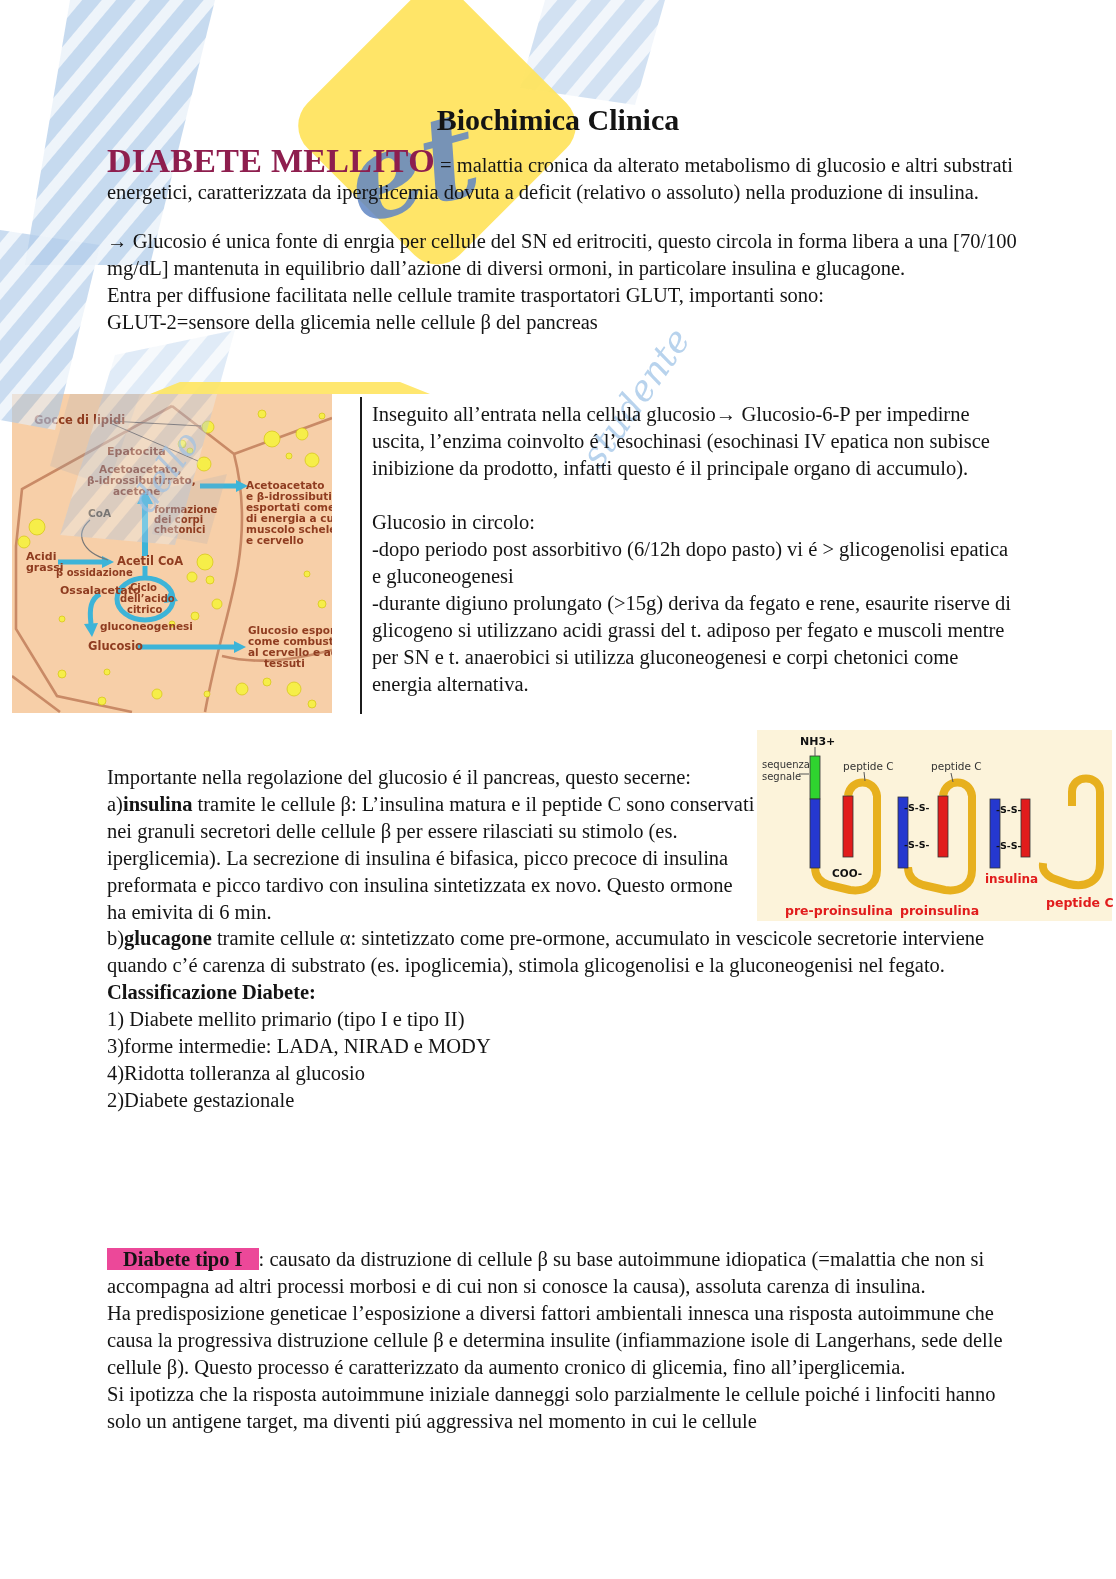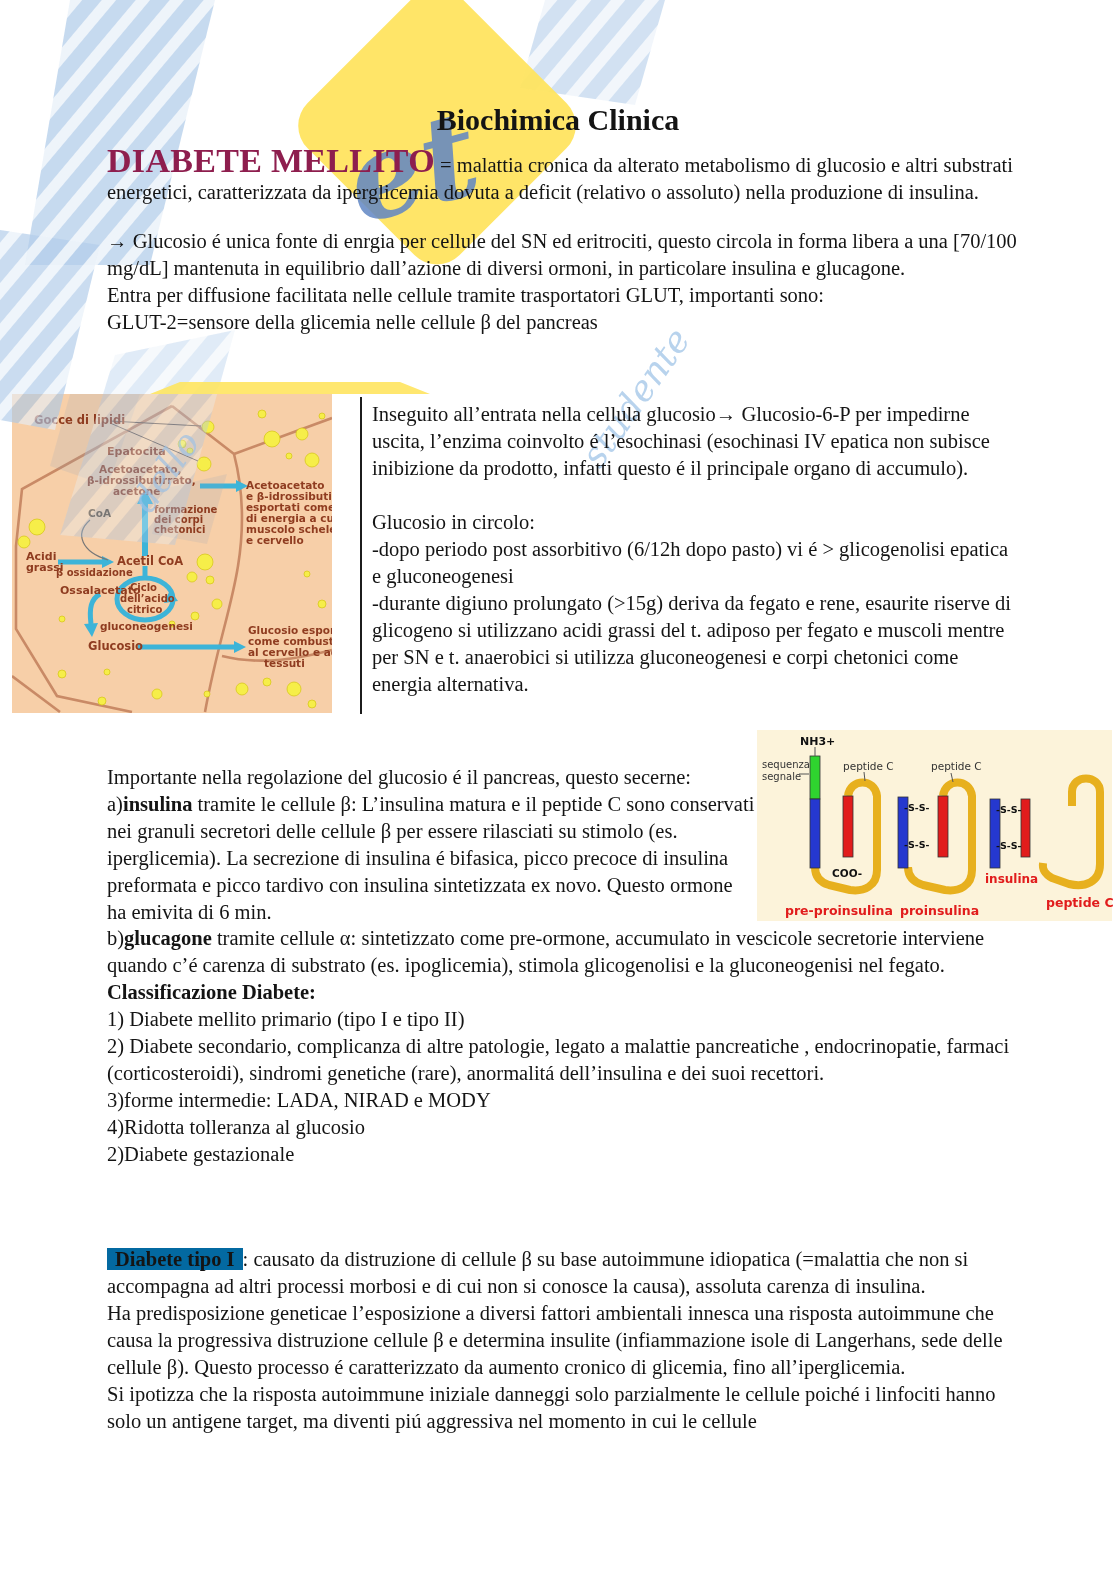--- a/index.html
+++ b/index.html
@@ -7,21 +7,21 @@
     position:relative;width:1116px;height:1579px;margin:0 auto;
     background:#ffffff;overflow:hidden;
     font-family:"Liberation Serif",serif;color:#141414;
   }
   .layer-fig{position:absolute;z-index:0;}
   .layer-wm{position:absolute;left:0;top:0;z-index:1;pointer-events:none;}
   .txt{position:absolute;z-index:2;font-size:20.5px;line-height:27px;}
   .b{font-weight:bold;}
   .maroon{color:#8e1e4e;font-weight:bold;font-size:34px;letter-spacing:.3px;}
   .gap{height:27px;}
-  .hl{background:#0369a1;font-weight:bold;padding:0 8px;}
+  .hl{background:#ec4899;font-weight:bold;padding:0 16px;}
   .vdivider{position:absolute;left:360px;top:397px;width:2px;height:317px;background:#1c1c1c;z-index:2;}
   #title{position:absolute;top:103px;left:0;width:100%;text-align:center;
          font-size:30px;font-weight:bold;z-index:2;}
   p{margin:0;font-family:Liberation Serif, serif;}
 </style>
 </head>
 <body>
 
 <div class="page">
 
@@ -223,21 +223,20 @@
 
   <div class="txt" style="left:107px;top:764px;width:648px;">
     <p>Importante nella regolazione del glucosio é il pancreas, questo secerne:</p>
     <p><span>a)</span><span class="b">insulina</span><span> tramite le cellule β: L’insulina matura e il peptide C sono conservati nei granuli secretori delle cellule β per essere rilasciati su stimolo (es. iperglicemia).  La secrezione di insulina é bifasica, picco precoce di insulina preformata e picco tardivo con insulina sintetizzata ex novo. Questo ormone ha emivita di 6 min.</span></p>
   </div>
 
   <div class="txt" style="left:107px;top:925px;width:916px;">
     <p><span>b)</span><span class="b">glucagone</span><span> tramite cellule α: sintetizzato come pre-ormone, accumulato in vescicole secretorie interviene quando c’é carenza di substrato (es. ipoglicemia), stimola glicogenolisi e la gluconeogenisi nel fegato.</span></p>
     <p class="b">Classificazione Diabete:</p>
     <p>1) Diabete mellito primario (tipo I e tipo II)</p>
-    <p>2) Diabete secondario, complicanza di altre patologie, legato a malattie pancreatiche , endocrinopatie, farmaci (corticosteroidi), sindromi genetiche (rare), anormalitá dell’insulina e dei suoi recettori.</p>
     <p>3)forme intermedie: LADA, NIRAD e MODY</p>
     <p>4)Ridotta tolleranza al glucosio</p>
     <p>2)Diabete gestazionale</p>
   </div>
 
   <div class="txt" style="left:107px;top:1246px;width:910px;">
     <p><span class="hl">Diabete tipo I</span><span>: causato da distruzione di cellule β su base autoimmune idiopatica (=malattia che non si accompagna ad altri processi morbosi e di cui non si conosce la causa), assoluta carenza di insulina.</span></p>
     <p>Ha predisposizione geneticae l’esposizione a diversi fattori ambientali innesca una risposta autoimmune che causa la progressiva distruzione cellule β e determina insulite (infiammazione isole di Langerhans, sede delle cellule β). Questo processo é caratterizzato da aumento cronico di glicemia, fino all’iperglicemia.</p>
     <p>Si ipotizza che la risposta autoimmune iniziale danneggi solo parzialmente le cellule poiché i linfociti hanno solo un antigene target, ma diventi piú aggressiva nel momento in cui le cellule</p>
   </div>

